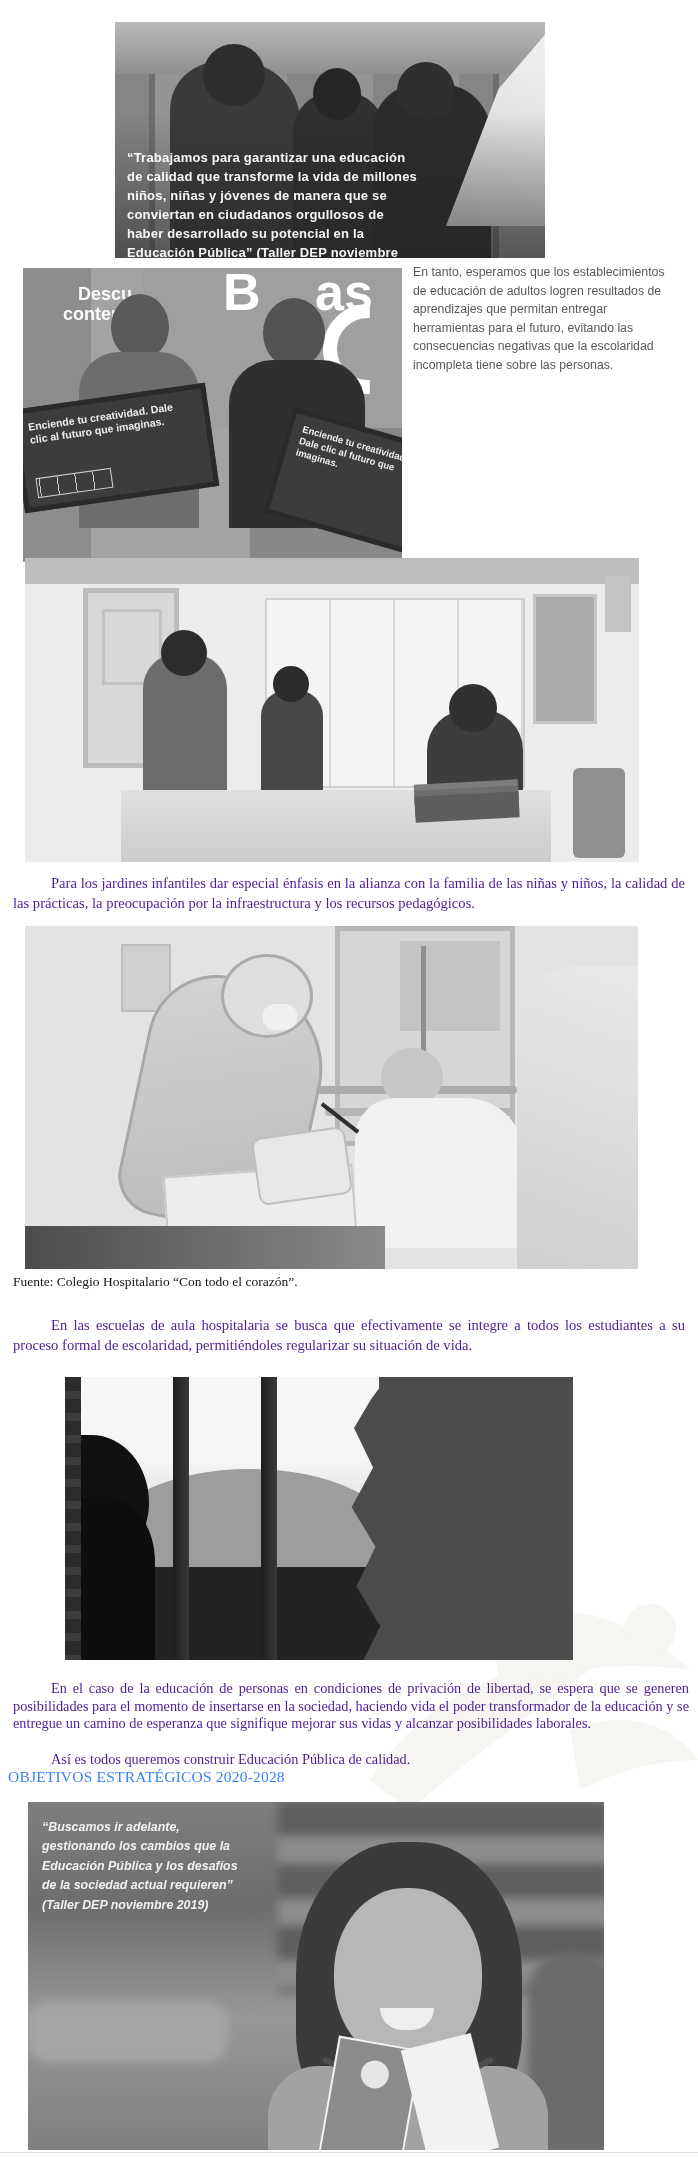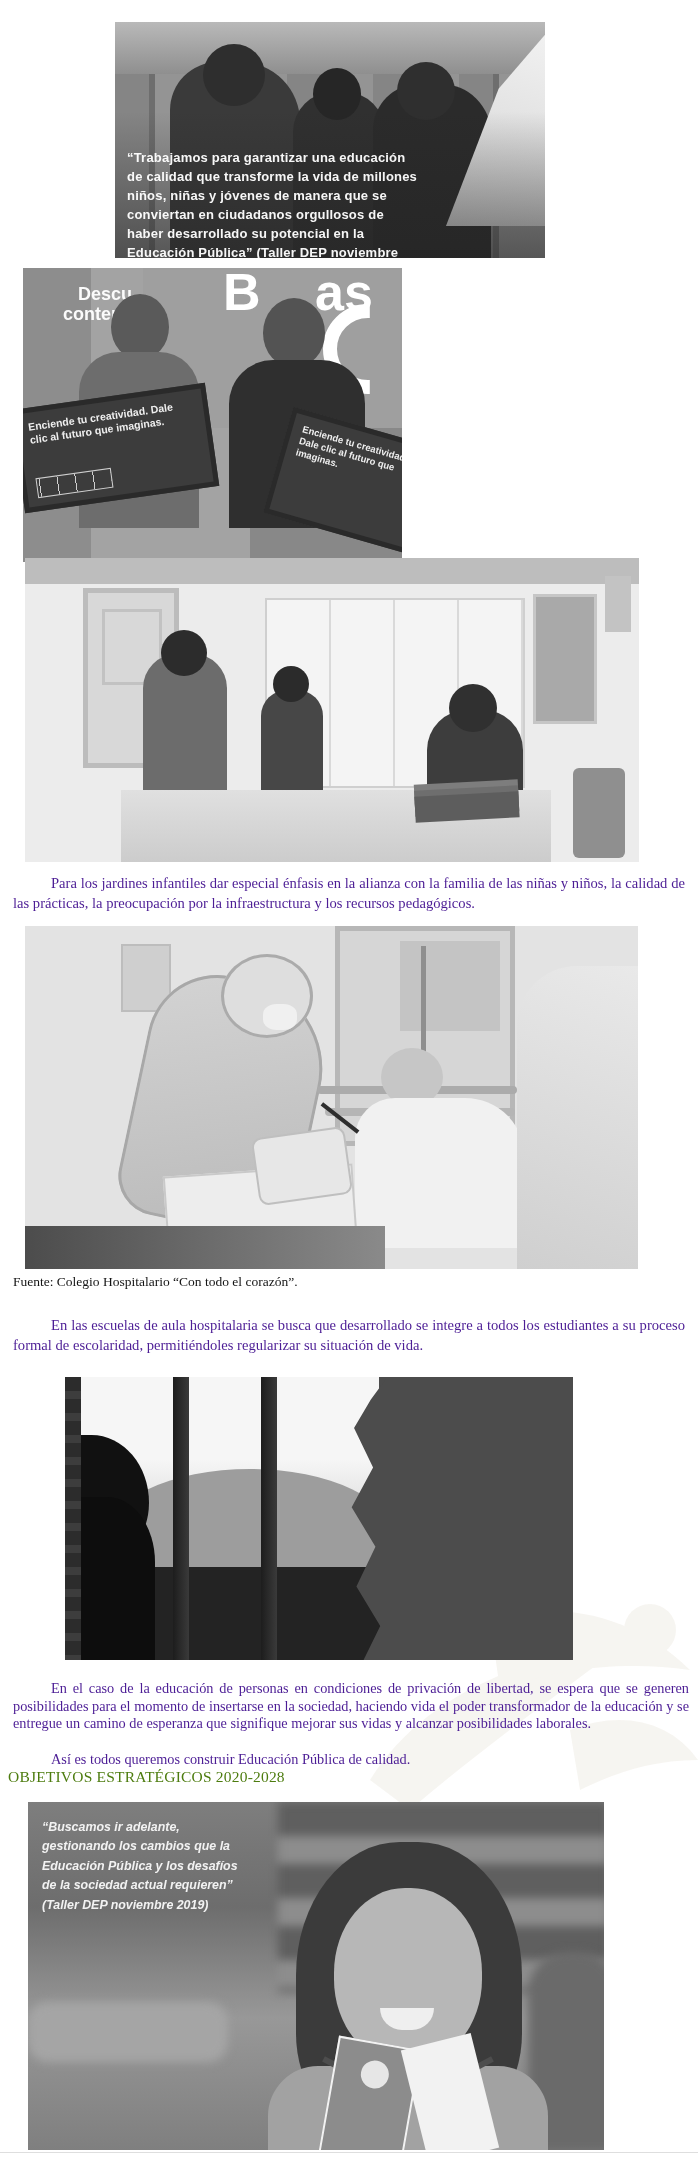--- a/index.html
+++ b/index.html
@@ -3,21 +3,21 @@
 <meta charset="utf-8">
 <style>
   html,body{margin:0;padding:0;background:#ffffff;}
   .page{position:relative;width:698px;height:2157px;background:#ffffff;overflow:hidden;
         font-family:"Liberation Serif", serif;color:#1c1c1c;}
   .photo{position:absolute;overflow:hidden;background:#9a9a9a;}
   .shape{position:absolute;}
   .serif-par{position:absolute;font-family:"Liberation Serif", serif;font-size:14.6px;
              line-height:19.5px;text-align:justify;text-indent:38px;color:#4c1d95;}
   .caption{position:absolute;font-family:"Liberation Serif", serif;font-size:13.5px;color:#141414;}
-  .heading{position:absolute;font-family:"Liberation Serif", serif;font-size:15.5px;color:#4d7c0f;letter-spacing:.2px;}
+  .heading{position:absolute;font-family:"Liberation Serif", serif;font-size:15.5px;color:#3b82f6;letter-spacing:.2px;}
   .side-text{position:absolute;font-family:"Liberation Sans", sans-serif;font-size:12.3px;
              line-height:18.6px;color:#595959;}
   .photo-quote{position:absolute;font-family:"Liberation Sans", sans-serif;color:rgba(255,255,255,.96);
                font-size:13px;font-weight:700;line-height:19px;letter-spacing:.2px;}
   .quote-bold-italic{position:absolute;font-family:"Liberation Sans", sans-serif;color:#f2f2f2;
                font-size:12.4px;font-weight:700;font-style:italic;line-height:19.4px;}
   .encierro-box{position:absolute;box-sizing:border-box;border:1px solid #c9c9c9;background:#525252;
                 color:#f5f5f5;font-family:"Liberation Sans", sans-serif;font-size:9.6px;line-height:13.6px;
                 text-align:center;display:flex;align-items:center;justify-content:center;padding:8px 7px;}
   .box-label{font-family:"Liberation Sans", sans-serif;font-weight:700;color:#eeeeee;}
@@ -72,20 +72,21 @@
       <div class="shape" style="left:10px;top:66px;width:74px;height:18px;
                   background:repeating-linear-gradient(90deg,transparent 0 2px,#cfcfcf 2px 3px,transparent 3px 18px);
                   border:1px solid #cfcfcf;"></div>
     </div>
     <div class="shape" style="left:252px;top:160px;width:170px;height:110px;background:#3c3c3c;border:5px solid #2a2a2a;
                 transform:rotate(16deg);box-sizing:border-box;padding:8px 10px;">
       <div class="box-label" style="font-size:9.5px;line-height:12px;width:110px;">Enciende tu creatividad. Dale clic al futuro que imaginas.</div>
     </div>
   </div>
 
+  <div class="side-text" style="left:413px;top:263px;width:252px;">En tanto, esperamos que los establecimientos de educación de adultos logren resultados de aprendizajes que permitan entregar herramientas para el futuro, evitando las consecuencias negativas que la escolaridad incompleta tiene sobre las personas.</div>
 
   <div class="photo" id="img3" style="left:25px;top:558px;width:614px;height:304px;background:#ececec;">
     <div class="shape" style="left:0;top:0;width:100%;height:26px;background:#bdbdbd;"></div>
     <div class="shape" style="left:58px;top:30px;width:96px;height:180px;background:#d8d8d8;border:5px solid #bcbcbc;box-sizing:border-box;">
       <div class="shape" style="left:14px;top:16px;width:54px;height:70px;border:3px solid #c2c2c2;"></div>
     </div>
     <div class="shape" style="left:240px;top:40px;width:260px;height:190px;background:#f4f4f4;
                 border:2px solid #cfcfcf;box-sizing:border-box;
                 background-image:repeating-linear-gradient(90deg,transparent 0 62px,#d9d9d9 62px 64px);"></div>
     <div class="shape" style="left:508px;top:36px;width:64px;height:130px;background:#a9a9a9;border:3px solid #c6c6c6;box-sizing:border-box;"></div>
@@ -124,21 +125,21 @@
     <div class="shape" style="left:140px;top:244px;width:190px;height:70px;background:#ededed;border:2px solid #c9c9c9;
                 transform:rotate(-4deg);box-sizing:border-box;"></div>
     <div class="shape" style="left:230px;top:206px;width:90px;height:64px;background:#e7e7e7;border:2px solid #bfbfbf;
                 border-radius:10px;transform:rotate(-8deg);"></div>
     <div class="shape" style="left:292px;top:190px;width:46px;height:4px;background:#2e2e2e;transform:rotate(38deg);"></div>
     <div class="shape" style="left:0;top:300px;width:360px;height:43px;background:linear-gradient(90deg,#4c4c4c,#8a8a8a);"></div>
   </div>
 
   <div class="caption" style="left:13px;top:1274px;">Fuente: Colegio Hospitalario “Con todo el corazón”.</div>
 
-  <div class="serif-par" style="left:13px;top:1316px;width:672px;">En las escuelas de aula hospitalaria se busca que desarrollado se integre a todos los estudiantes a su proceso formal de escolaridad, permitiéndoles regularizar su situación de vida.</div>
+  <div class="serif-par" style="left:13px;top:1316px;width:672px;">En las escuelas de aula hospitalaria se busca que efectivamente se integre a todos los estudiantes a su proceso formal de escolaridad, permitiéndoles regularizar su situación de vida.</div>
 
   <div class="photo" id="img5" style="left:65px;top:1377px;width:508px;height:283px;background:#4c4c4c;">
     <div class="shape" style="left:14px;top:0;width:300px;height:150px;background:linear-gradient(180deg,#f6f6f6 55%,#d9d9d9);"></div>
     <div class="shape" style="left:40px;top:92px;width:290px;height:140px;background:#9d9d9d;border-radius:50% 50% 0 0;"></div>
     <div class="shape" style="left:0;top:190px;width:330px;height:93px;background:#232323;"></div>
     <div class="shape" style="left:-26px;top:58px;width:110px;height:130px;background:#111111;border-radius:0 60% 55% 0;"></div>
     <div class="shape" style="left:-30px;top:120px;width:120px;height:163px;background:#0d0d0d;border-radius:0 40% 0 0;"></div>
     <div class="shape" style="left:108px;top:0;width:16px;height:283px;background:linear-gradient(90deg,#1d1d1d,#3a3a3a);"></div>
     <div class="shape" style="left:196px;top:0;width:16px;height:283px;background:linear-gradient(90deg,#1d1d1d,#3a3a3a);"></div>
     <div class="shape" style="left:0;top:0;width:16px;height:283px;

